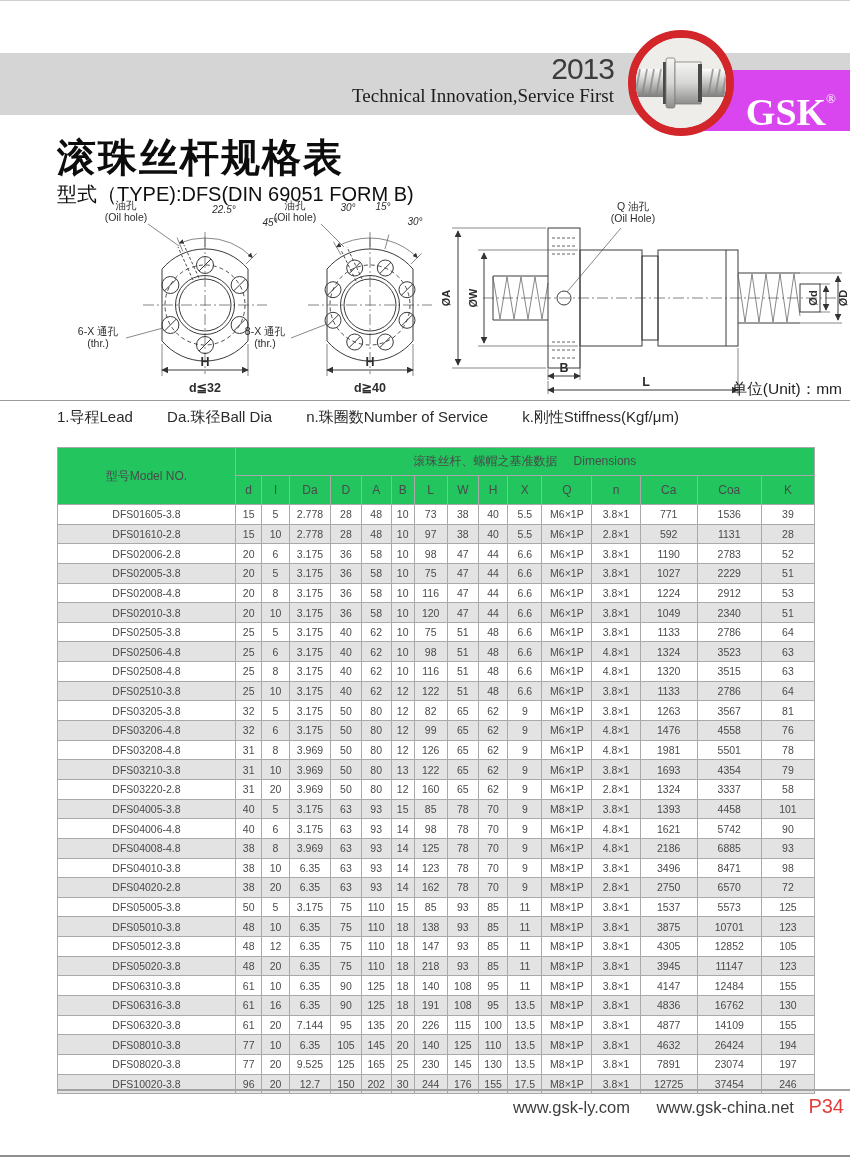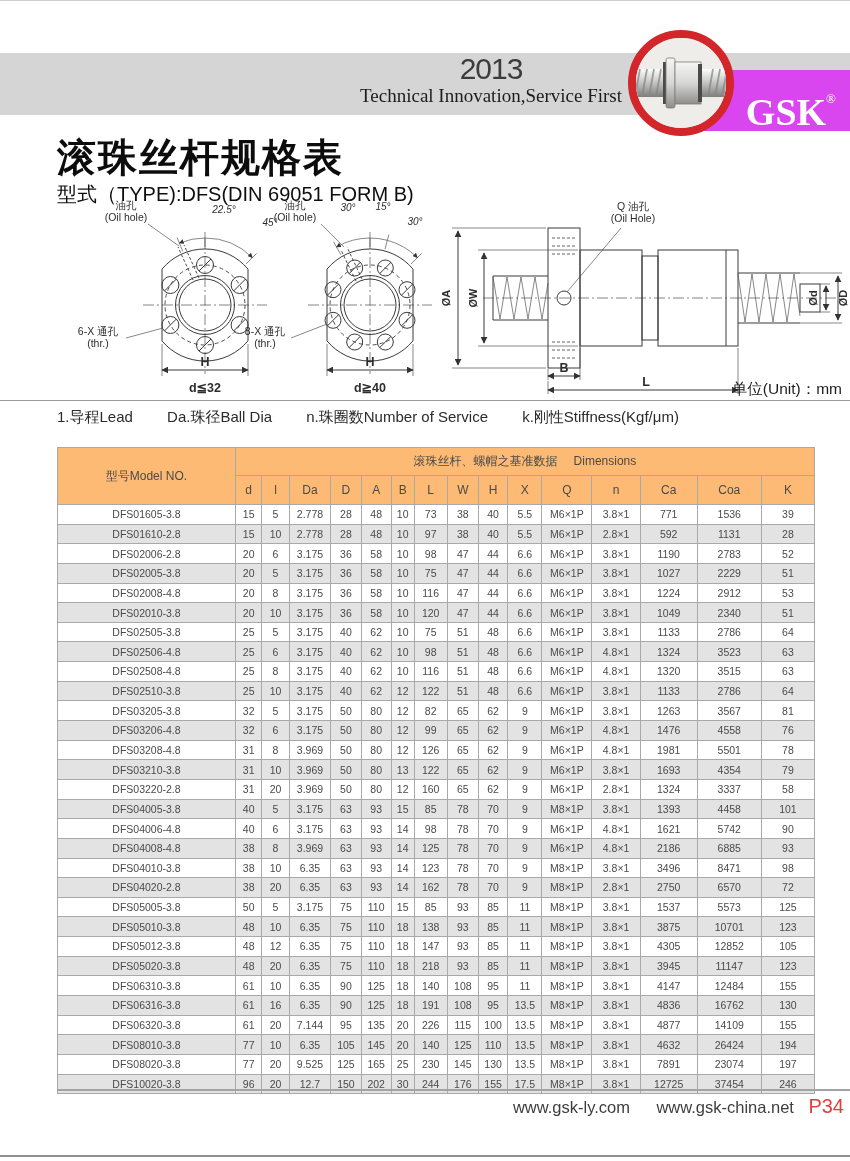--- a/index.html
+++ b/index.html
@@ -4,21 +4,21 @@
 <style>
   html,body{margin:0;padding:0;}
   body{width:850px;height:1161px;position:relative;background:#fff;
        font-family:"Liberation Sans",sans-serif;overflow:hidden;}
   .abs{position:absolute;}
   .topline{top:0;left:0;width:850px;height:1px;background:#cfcfcf;}
   .bottomline{top:1155px;left:0;width:850px;height:2px;background:#8f8f8f;}
 
   
   .band{top:53px;left:0;width:850px;height:62px;background:#d5d5d5;}
-  .band-text{top:54px;right:228px;text-align:center;}
+  .band-text{top:54px;right:236px;text-align:right;}
   .year{font-size:30px;color:#3c3c3c;line-height:30px;letter-spacing:-1px;}
   .slogan{font-family:"Liberation Serif",serif;font-size:19px;color:#1c1c1c;line-height:23px;}
   .logo-red{top:70px;left:700px;width:150px;height:61px;background:#d946ef;text-align:right;}
   .gsk{position:absolute;right:14px;top:7px;font-family:"Liberation Serif",serif;
        font-weight:bold;font-size:38px;color:#fff;line-height:44px;}
   .gsk sup{font-size:13px;font-weight:normal;vertical-align:22px;}
   .logo-circle{top:30px;left:628px;width:106px;height:106px;border-radius:50%;
        border:8px solid #d2262b;box-sizing:border-box;background:#efeeec;overflow:hidden;z-index:3;}
 
   
@@ -43,21 +43,21 @@
   .midrule{top:400px;left:0;width:850px;height:1px;background:#9b9b9b;}
 
   
   .legend{left:57px;top:406px;font-size:15px;color:#2b2b2b;line-height:22px;white-space:nowrap;}
   .legend span{margin-right:30px;}
 
   
   .tablewrap{left:57px;top:447px;}
   table{border-collapse:collapse;width:758px;table-layout:fixed;}
   th,td{border:1px solid #a9a9a9;text-align:center;color:#4a4a4a;overflow:hidden;white-space:nowrap;}
-  thead th{background:#fdba74;font-weight:normal;font-size:12px;}
+  thead th{background:#22c55e;font-weight:normal;font-size:12px;}
   thead tr:first-child th{height:25px;}
   thead tr:last-child th{height:26px;}
   tbody td{font-size:10.5px;height:18.65px;padding:0;}
   tbody tr:nth-child(even){background:#e3e3e3;}
   .dims-zh{margin-right:16px;}
 
   
   .footrule{top:1089px;left:57px;width:793px;height:2px;background:#a3a3a3;}
   .footer{top:1095px;right:6px;white-space:nowrap;}
   .site{font-size:16.5px;color:#3e3e3e;margin-left:22px;}

